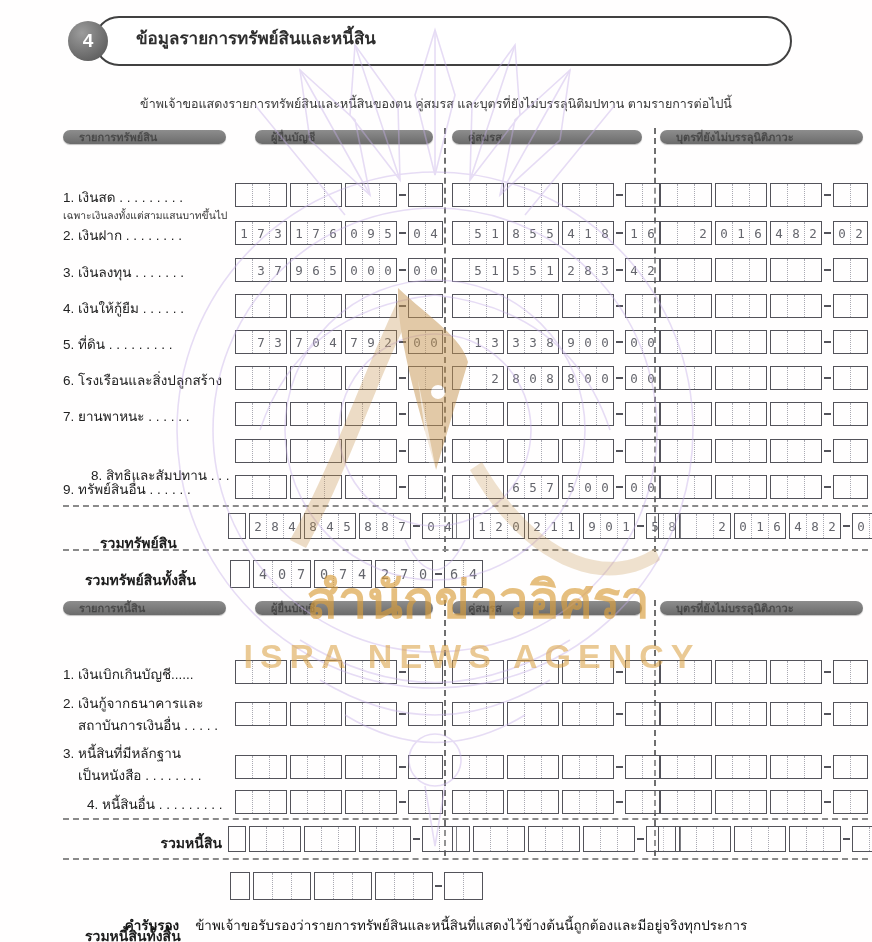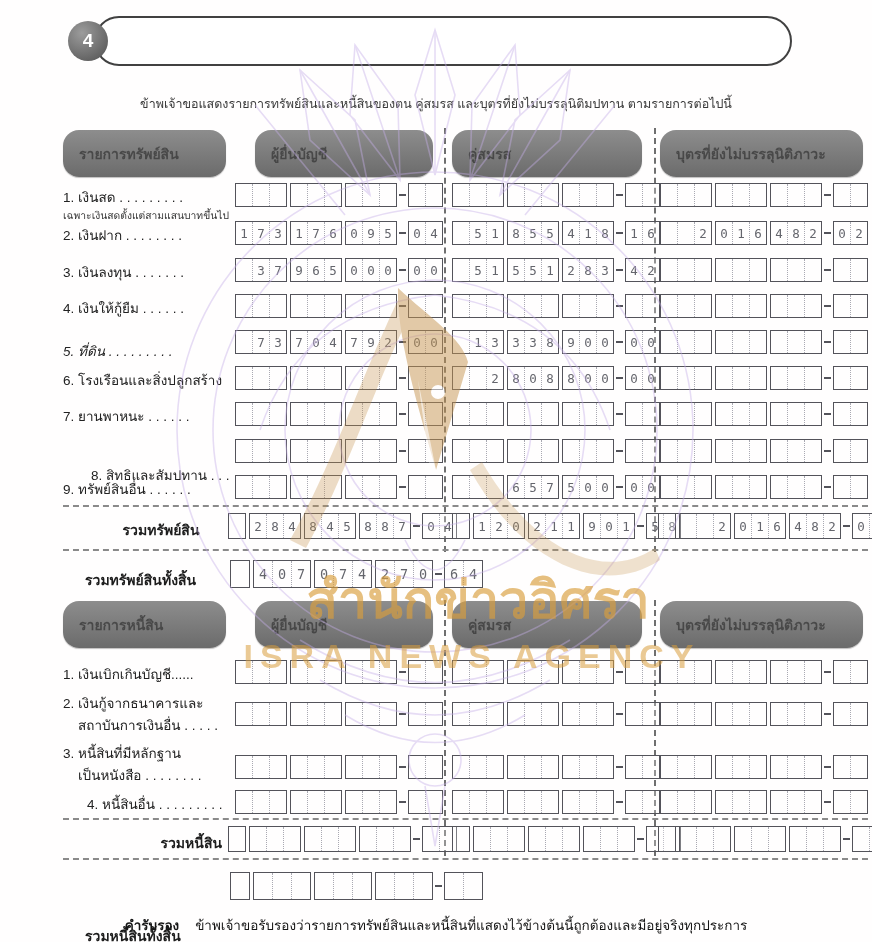--- a/index.html
+++ b/index.html
@@ -10,23 +10,23 @@
   .hdr-bar{position:absolute;left:94px;top:16px;width:694px;height:46px;
            border:2px solid #414141;border-radius:26px;background:#fff;}
   .hdr-num{position:absolute;left:68px;top:21px;width:40px;height:40px;border-radius:50%;
            background:radial-gradient(circle at 35% 30%,#9c9c9c,#4f4f4f);color:#fff;
            font-size:19px;font-weight:bold;display:flex;align-items:center;justify-content:center;z-index:3;}
   .hdr-title{position:absolute;left:136px;top:16px;height:46px;line-height:46px;
              font-size:17px;font-weight:bold;z-index:3;}
   .subtitle{position:absolute;left:0;top:94px;width:100%;text-align:center;font-size:12.5px;color:#3a3a3a;}
 
   
-  .pill{position:absolute;height:47px;border-radius:16px;
+  .pill{position:absolute;height:14px;border-radius:16px;
         background:linear-gradient(#8d8d8d,#6b6b6b);box-shadow:0 1px 1px rgba(0,0,0,.25);
-        color:rgba(22,22,22,.5);font-size:14px;font-weight:bold;
+        color:rgba(22,22,22,.5);font-size:11px;font-weight:bold;
         display:flex;align-items:center;padding-left:16px;box-sizing:border-box;z-index:2;}
 
   
   .vdash{position:absolute;width:0;border-left:2px dashed #6f6f6f;z-index:1;}
   .hdash{position:absolute;height:0;border-top:2px dashed #8a8a8a;z-index:1;}
 
   
   .rlabel{position:absolute;left:63px;font-size:13.5px;color:#222;z-index:2;white-space:nowrap;}
   .rnote{position:absolute;left:63px;font-size:10.3px;color:#333;z-index:2;}
   .tlabel{position:absolute;font-size:14px;font-weight:bold;color:#1d1d1d;z-index:2;}
@@ -47,32 +47,33 @@
 
   .wm{position:absolute;left:0;top:0;z-index:3;pointer-events:none;}
 </style>
 </head>
 <body>
 
 <div class="page">
 
   <div class="hdr-bar"></div>
   <div class="hdr-num">4</div>
+  <div class="hdr-title">ข้อมูลรายการทรัพย์สินและหนี้สิน</div>
   <div class="subtitle">ข้าพเจ้าขอแสดงรายการทรัพย์สินและหนี้สินของตน  คู่สมรส  และบุตรที่ยังไม่บรรลุนิติมปทาน  ตามรายการต่อไปนี้</div>
 
   <div class="pill" style="left:63px;top:130px;width:163px;">รายการทรัพย์สิน</div>
   <div class="pill" style="left:255px;top:130px;width:178px;">ผู้ยื่นบัญชี</div>
   <div class="pill" style="left:452px;top:130px;width:190px;">คู่สมรส</div>
   <div class="pill" style="left:660px;top:130px;width:203px;">บุตรที่ยังไม่บรรลุนิติภาวะ</div>
 
   <div class="vdash" style="left:444px;top:128px;height:424px;"></div>
   <div class="vdash" style="left:654px;top:128px;height:424px;"></div>
 
   <div class="rlabel" style="top:186px;">1. เงินสด  . . . . . . . . .</div>
-  <div class="rnote" style="top:207px;">เฉพาะเงินสดตั้งแต่สามแสนบาทขึ้นไป</div>
+  <div class="rnote" style="top:207px;">เฉพาะเงินลงทั้งแต่สามแสนบาทขึ้นไป</div>
   <div class="mbox" style="left:235px;top:183px;">
       <div class="grp">
         <div class="cell"></div>
         <div class="cell"></div>
         <div class="cell"></div>
       </div>
       <div class="grp">
         <div class="cell"></div>
         <div class="cell"></div>
         <div class="cell"></div>
@@ -330,21 +331,21 @@
         <div class="cell"></div>
         <div class="cell"></div>
       </div>
       <div class="dash"></div>
       <div class="grp">
         <div class="cell"></div>
         <div class="cell"></div>
       </div>
     </div>
 
-  <div class="rlabel" style="top:340px;font-style:italic;">5. ที่ดิน  . . . . . . . . .</div>
+  <div class="rlabel" style="top:333px;">5. ที่ดิน  . . . . . . . . .</div>
   <div class="mbox" style="left:235px;top:330px;">
       <div class="grp">
         <div class="cell"></div>
         <div class="cell">7</div>
         <div class="cell">3</div>
       </div>
       <div class="grp">
         <div class="cell">7</div>
         <div class="cell">0</div>
         <div class="cell">4</div>
@@ -671,21 +672,21 @@
         <div class="cell"></div>
       </div>
       <div class="dash"></div>
       <div class="grp">
         <div class="cell"></div>
         <div class="cell"></div>
       </div>
     </div>
 
   <div class="hdash" style="left:63px;top:505px;width:805px;"></div>
-  <div class="tlabel" style="left:100px;top:519px;width:122px;text-align:center;">รวมทรัพย์สิน</div>
+  <div class="tlabel" style="left:100px;top:532px;width:122px;text-align:left;">รวมทรัพย์สิน</div>
   <div class="mbox total" style="left:228px;top:513px;">
       <div class="grp">
         <div class="cell"></div>
       </div>
       <div class="grp">
         <div class="cell">2</div>
         <div class="cell">8</div>
         <div class="cell">4</div>
       </div>
       <div class="grp">

